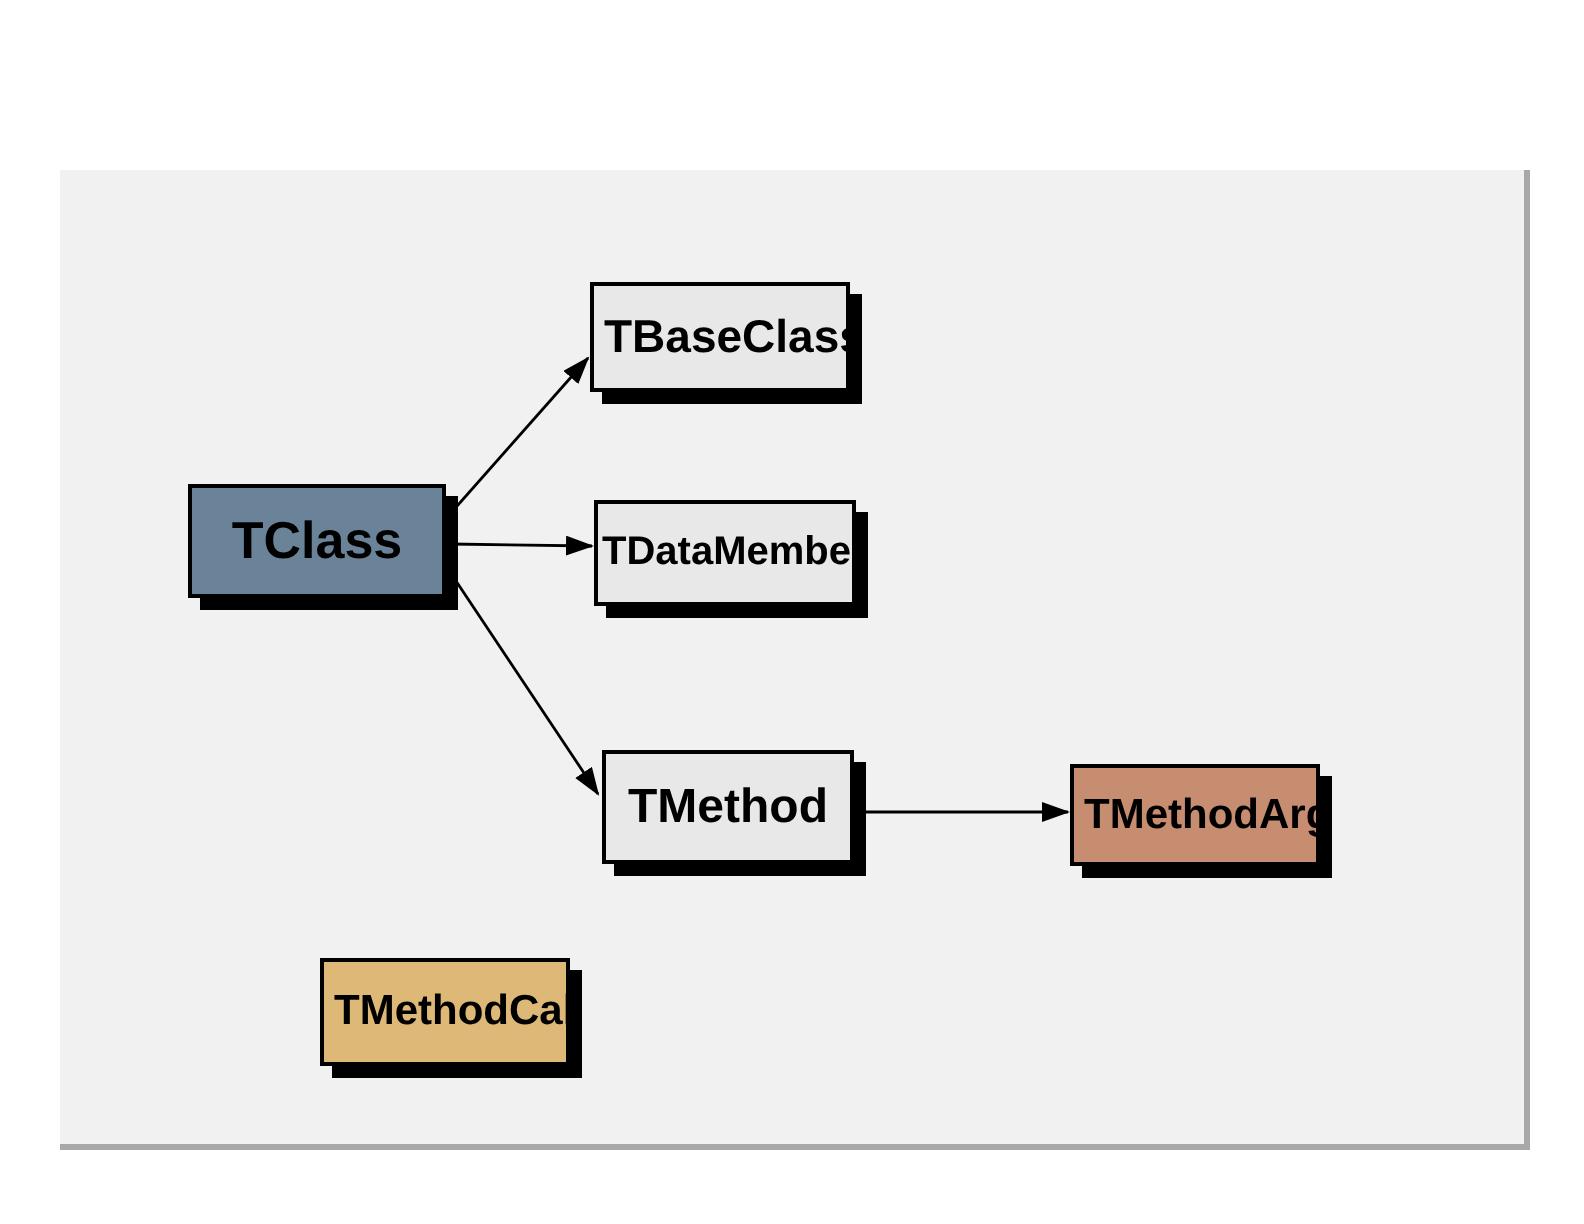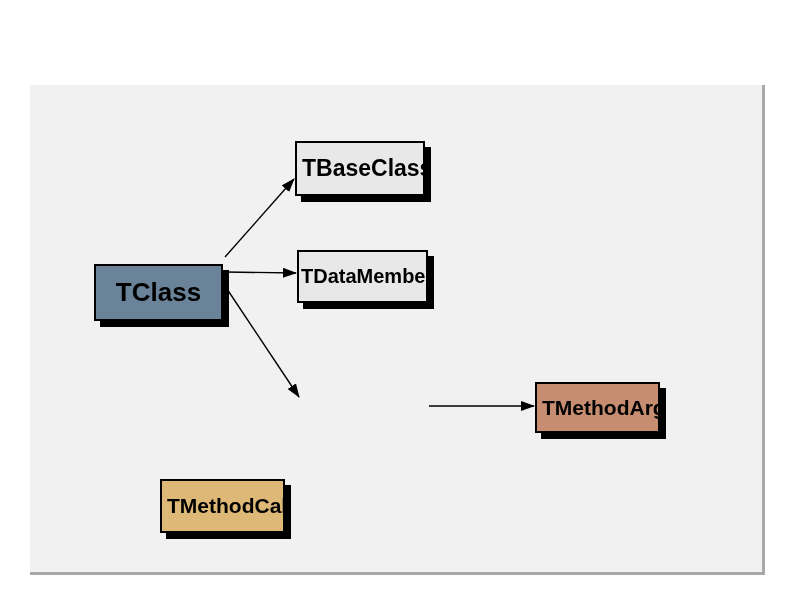--- a/index.html
+++ b/index.html
@@ -37,21 +37,21 @@
     display: flex;
     align-items: center;
     font-weight: bold;
     color: #000000;
     white-space: nowrap;
     overflow: hidden;
     cursor: pointer;
   }
   .node span { display: inline-block; }
 
-  #node-tclass      { left:  94px; top: 242px; width: 129px; height: 57px; font-size: 26px; justify-content: center; margin-top: 22px; }
+  #node-tclass      { left:  94px; top: 242px; width: 129px; height: 57px; font-size: 26px; justify-content: center; }
   #node-tbaseclass  { left: 295px; top: 141px; width: 130px; height: 55px; font-size: 23px; padding-left: 5px; }
   #node-tdatamember { left: 297px; top: 250px; width: 131px; height: 53px; font-size: 20px; padding-left: 2px; }
   #node-tmethod     { left: 301px; top: 375px; width: 126px; height: 57px; font-size: 24px; justify-content: center; }
   #node-tmethodarg  { left: 535px; top: 382px; width: 125px; height: 51px; font-size: 21px; padding-left: 5px; }
   #node-tmethodcall { left: 160px; top: 479px; width: 125px; height: 54px; font-size: 21px; padding-left: 5px; }
 </style>
 </head>
 <body>
 
 <div id="stage">
@@ -75,20 +75,23 @@
   </div>
 
   <div class="node" id="node-tbaseclass" style="background-color: rgb(232, 232, 232);">
     <span>TBaseClass</span>
   </div>
 
   <div class="node" id="node-tdatamember" style="background-color: rgb(232, 232, 232);">
     <span>TDataMember</span>
   </div>
 
+  <div class="node" id="node-tmethod" style="background-color: rgb(232, 232, 232);">
+    <span>TMethod</span>
+  </div>
 
   <div class="node" id="node-tmethodarg" style="background-color: rgb(199, 141, 112);">
     <span>TMethodArg</span>
   </div>
 
   <div class="node" id="node-tmethodcall" style="background-color: rgb(222, 184, 119);">
     <span>TMethodCall</span>
   </div>
 
 </div>

